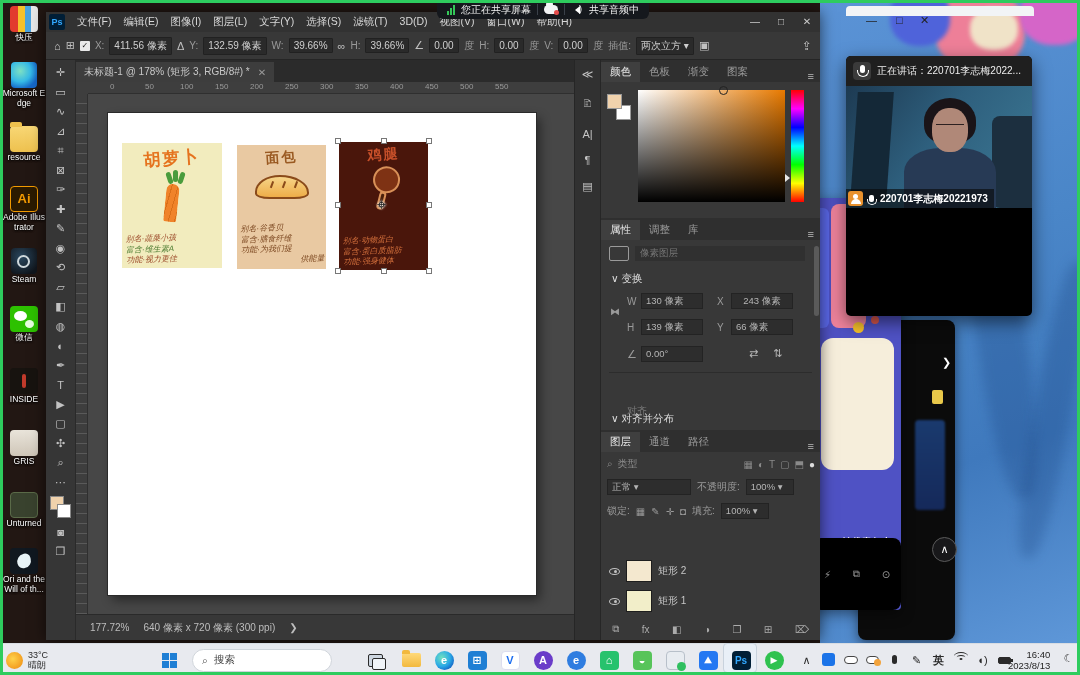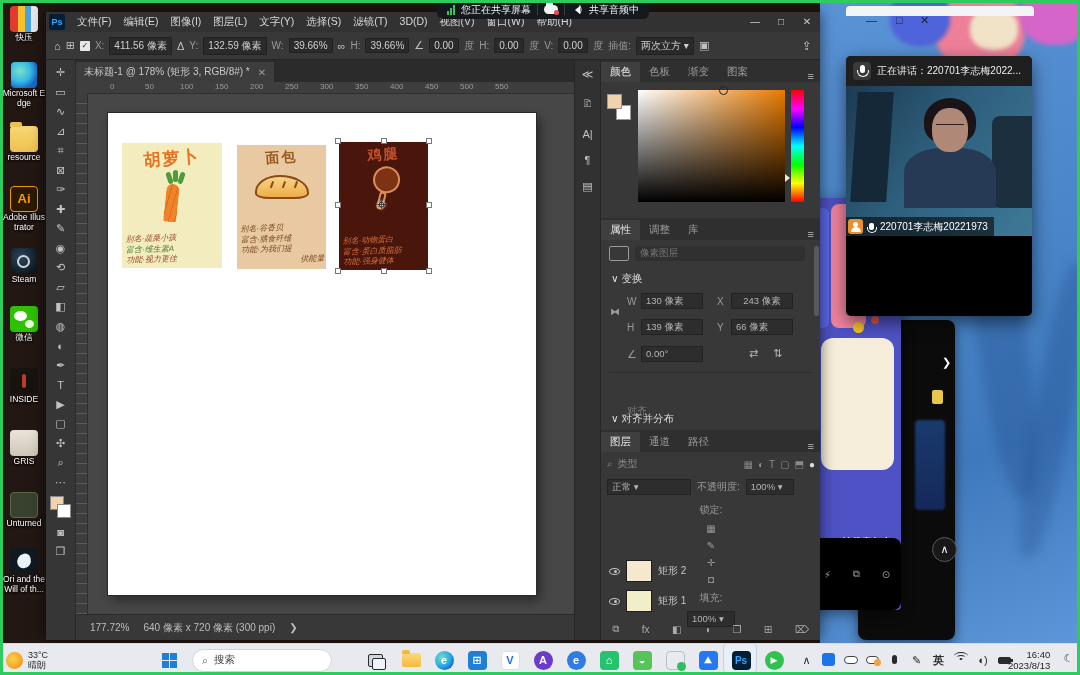--- a/index.html
+++ b/index.html
@@ -151,21 +151,21 @@
     color:#fff;display:flex;align-items:center;justify-content:center;font-size:11px;z-index:12;}
 
   
   .meet{position:absolute;left:846px;top:56px;width:186px;height:260px;background:#000;z-index:30;border-radius:5px;overflow:hidden;
     box-shadow:0 6px 18px rgba(0,0,0,.55);}
   .meet-head{height:30px;background:#1f1f1f;display:flex;align-items:center;gap:6px;padding:0 7px;}
   .micbadge{width:18px;height:18px;background:#3a3a3a;border-radius:4px;position:relative;flex:none;}
   .micglyph{position:absolute;left:6.5px;top:3px;width:5px;height:8px;background:#fff;border-radius:3px;}
   .micglyph::after{content:"";position:absolute;left:-2.5px;top:5px;width:10px;height:6px;border:1.5px solid #fff;border-top:none;border-radius:0 0 6px 6px;}
   .meet-speaking{color:#eee;font-size:10px;white-space:nowrap;overflow:hidden;}
-  .v1{position:relative;height:150px;background:linear-gradient(125deg,#1d3a52 0%,#2e5f7d 45%,#3d7a96 100%);overflow:hidden;}
+  .v1{position:relative;height:122px;background:linear-gradient(125deg,#1d3a52 0%,#2e5f7d 45%,#3d7a96 100%);overflow:hidden;font-weight:bold;}
   .v1 .door{position:absolute;left:8px;top:6px;width:36px;height:110px;background:#142837;transform:skewX(-4deg);}
   .v1 .hair{position:absolute;left:78px;top:12px;width:52px;height:46px;background:#1a1418;border-radius:50% 50% 40% 40%;}
   .v1 .face{position:absolute;left:86px;top:22px;width:36px;height:44px;background:#b08878;border-radius:45%;}
   .v1 .glasses{position:absolute;left:90px;top:38px;width:28px;height:7px;border-top:1.5px solid #2c2020;}
   .v1 .shoulder{position:absolute;left:58px;top:62px;width:92px;height:60px;background:#273a55;border-radius:40% 40% 0 0;}
   .v1 .chair{position:absolute;right:0;top:30px;width:40px;height:92px;background:#1c2f3f;border-radius:8px 0 0 8px;}
   .nametag{position:absolute;left:0;bottom:0;display:flex;align-items:center;gap:4px;background:rgba(8,8,8,.62);
     padding:2px 6px 2px 2px;color:#fff;font-size:10px;}
   .avatarsq{width:15px;height:15px;background:#e8912d;border-radius:3px;position:relative;flex:none;}
   .avatarsq::before{content:"";position:absolute;left:5px;top:2.5px;width:5px;height:5px;background:#fff;border-radius:50%;}
@@ -531,21 +531,21 @@
         <span>T</span>
         <span>▢</span>
         <span>⬒</span>
         <span style="color:#ddd;">●</span>
       </div>
       <div class="abs" style="left:6px;top:419px;display:flex;gap:6px;align-items:center;font-size:10px;color:#9a9a9a;width:208px;">
         <span class="pbox" style="position:static;width:84px;"><span>正常</span> ▾</span>
         <span>不透明度:</span>
         <span class="pbox" style="position:static;width:48px;"><span>100%</span> ▾</span>
       </div>
-      <div class="abs" style="left:6px;top:443px;display:flex;gap:6px;align-items:center;font-size:10px;color:#9a9a9a;width:208px;flex-direction:column;">
+      <div class="abs" style="left:6px;top:443px;display:flex;gap:6px;align-items:center;font-size:10px;color:#9a9a9a;width:208px;">
         <span>锁定:</span>
         <span>▦</span>
         <span>✎</span>
         <span>✛</span>
         <span>◘</span>
         <span style="">填充:</span>
         <span class="pbox" style="position:static;width:48px;"><span>100%</span> ▾</span>
       </div>
       <div class="lrow" style="top:496px;height:30px;">
         <div class="eye"></div>

